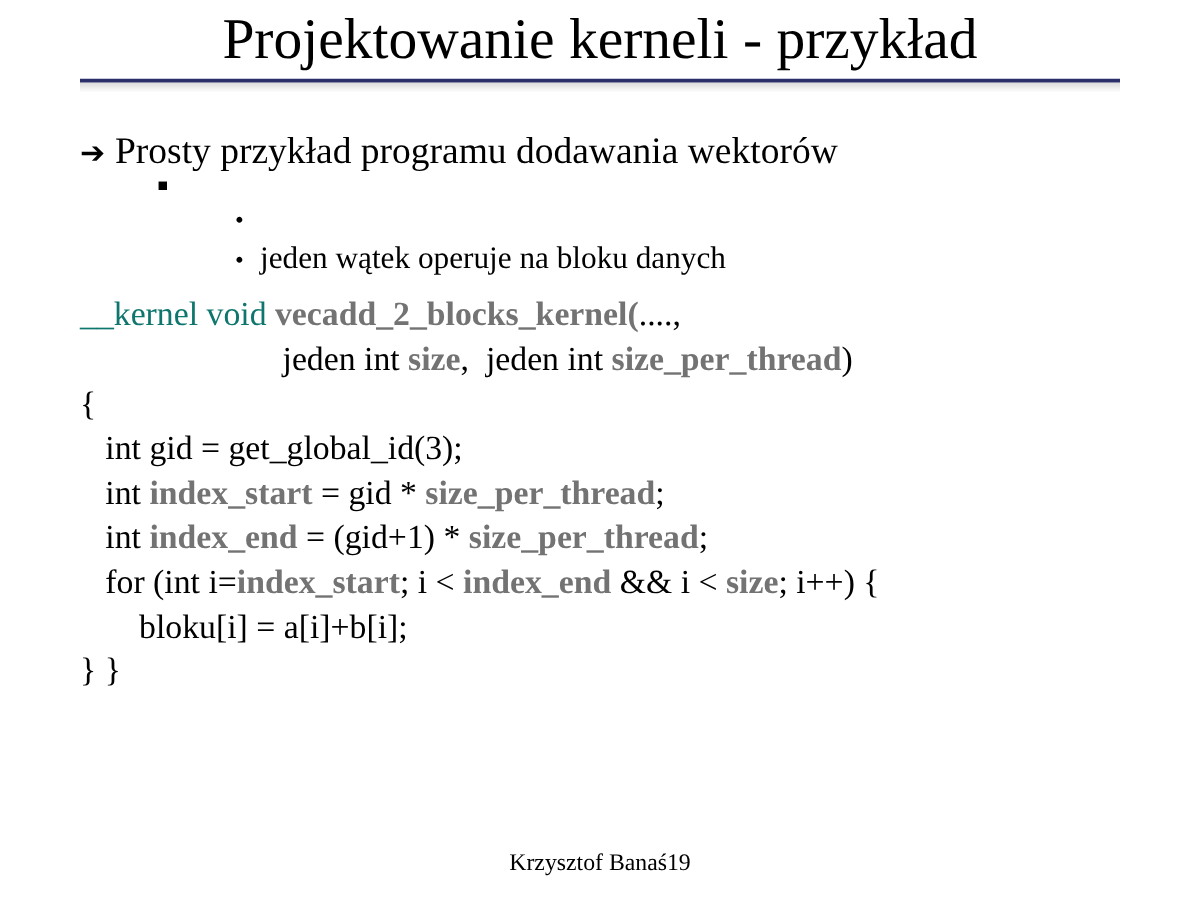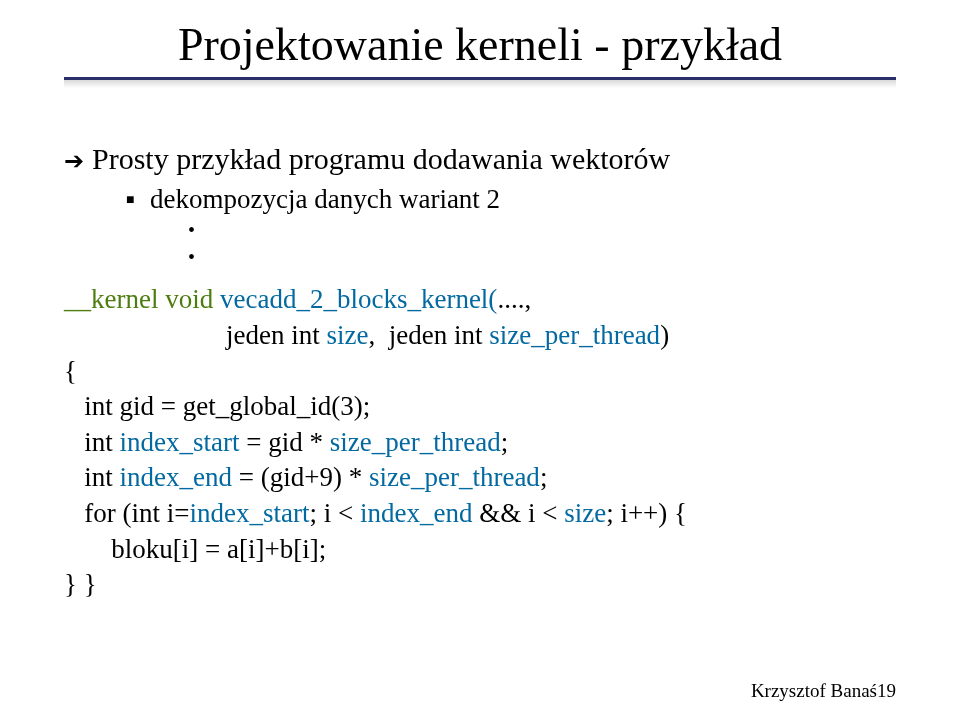--- a/index.html
+++ b/index.html
@@ -13,21 +13,21 @@
   }
   .slide {
     position: relative;
     width: 960px;
     height: 718px;
     box-sizing: border-box;
   }
   .title {
     font-size: 46px;
     text-align: center;
-    padding-top: 18px;
+    padding-top: 4px;
     padding-bottom: 6px;
     font-weight: normal;
   }
   .rule {
     margin: 0 64px;
     height: 8px;
     background: linear-gradient(to bottom, rgba(0,0,0,0.15) 0%, rgba(0,0,0,0) 100%);
     border-top: 3px solid #2a2f6a;
   }
   .content {
@@ -41,21 +41,20 @@
     margin-bottom: 4px;
   }
   .arrow-icon {
     width: 28px;
     flex: 0 0 28px;
     font-size: 24px;
     line-height: 1.4;
   }
   .arrow-text {
     font-size: 30px;
-    margin-top: 24px;
   }
   .sub1 {
     display: flex;
     align-items: baseline;
     margin-left: 62px;
     margin-top: 2px;
   }
   .square-icon {
     width: 24px;
     flex: 0 0 24px;
@@ -80,30 +79,30 @@
   .sub2-text {
     font-size: 25px;
   }
   .code {
     margin-top: 12px;
     font-size: 27px;
     line-height: 1.32;
     font-family: "Times New Roman", Times, serif;
     white-space: pre-wrap;
   }
-  .kw { color: #4d7c0f; } 
-  .id { color: #0369a1; } 
+  .kw { color: #0f766e; } 
+  .id { color: #737373; font-weight: bold; } 
   .footer {
     position: absolute;
     bottom: 16px;
     left: 0;
     right: 0;
     padding: 0 64px;
     display: flex;
-    justify-content: flex-end;
+    justify-content: center;
     font-size: 19px;
     color: #000000;
   }
   .footer .center {
     font-weight: bold;
   }
 </style>
 </head>
 <body>
 
@@ -115,37 +114,37 @@
 
   <div class="content">
 
     <div class="arrow-item">
       <span class="arrow-icon">➔</span>
       <span class="arrow-text">Prosty przykład programu dodawania wektorów</span>
     </div>
 
     <div class="sub1">
       <span class="square-icon">■</span>
-      <span class="sub1-text">dekompozycja danych wariant 2</span>
     </div>
 
     <div class="sub2">
       <span class="dot-icon">•</span>
     </div>
 
     <div class="sub2">
       <span class="dot-icon">•</span>
+      <span class="sub2-text">jeden wątek operuje na bloku danych</span>
     </div>
 
     <div class="code"><span class="kw">__kernel void</span><span> </span><span class="id">vecadd_2_blocks_kernel(</span><span>...., </span>
 <span>                        jeden int </span><span class="id">size</span><span>,  jeden int </span><span class="id">size_per_thread</span><span>)</span>
 <span>{</span>
 <span>   int gid = get_global_id(3);</span>
 <span>   int </span><span class="id">index_start</span><span> = gid * </span><span class="id">size_per_thread</span><span>;</span>
-<span>   int </span><span class="id">index_end</span><span> = (gid+9) * </span><span class="id">size_per_thread</span><span>;</span>
+<span>   int </span><span class="id">index_end</span><span> = (gid+1) * </span><span class="id">size_per_thread</span><span>;</span>
 <span>   for (int i=</span><span class="id">index_start</span><span>; i &lt; </span><span class="id">index_end</span><span> &amp;&amp; i &lt; </span><span class="id">size</span><span>; i++) {</span>
 <span>       bloku[i] = a[i]+b[i];</span>
 <span>} }</span></div>
 
   </div>
 
   <div class="footer">
     <span>Krzysztof Banaś</span>
     <span>19</span>
   </div>

